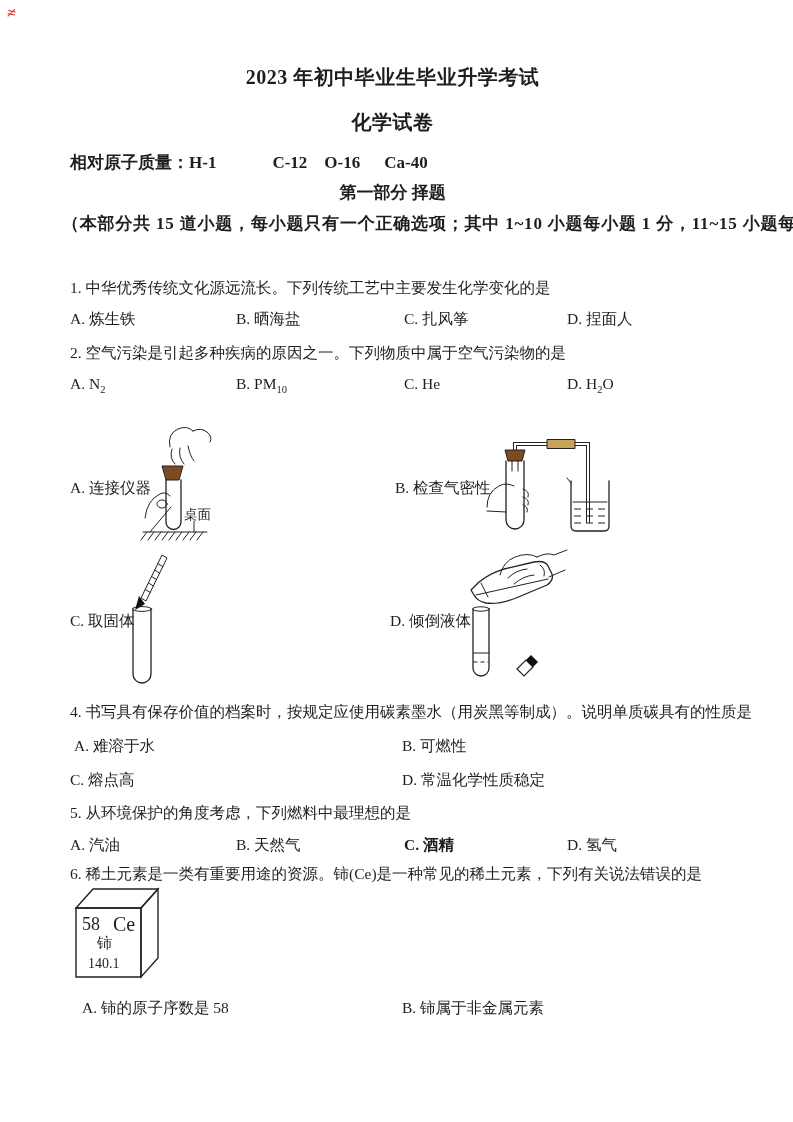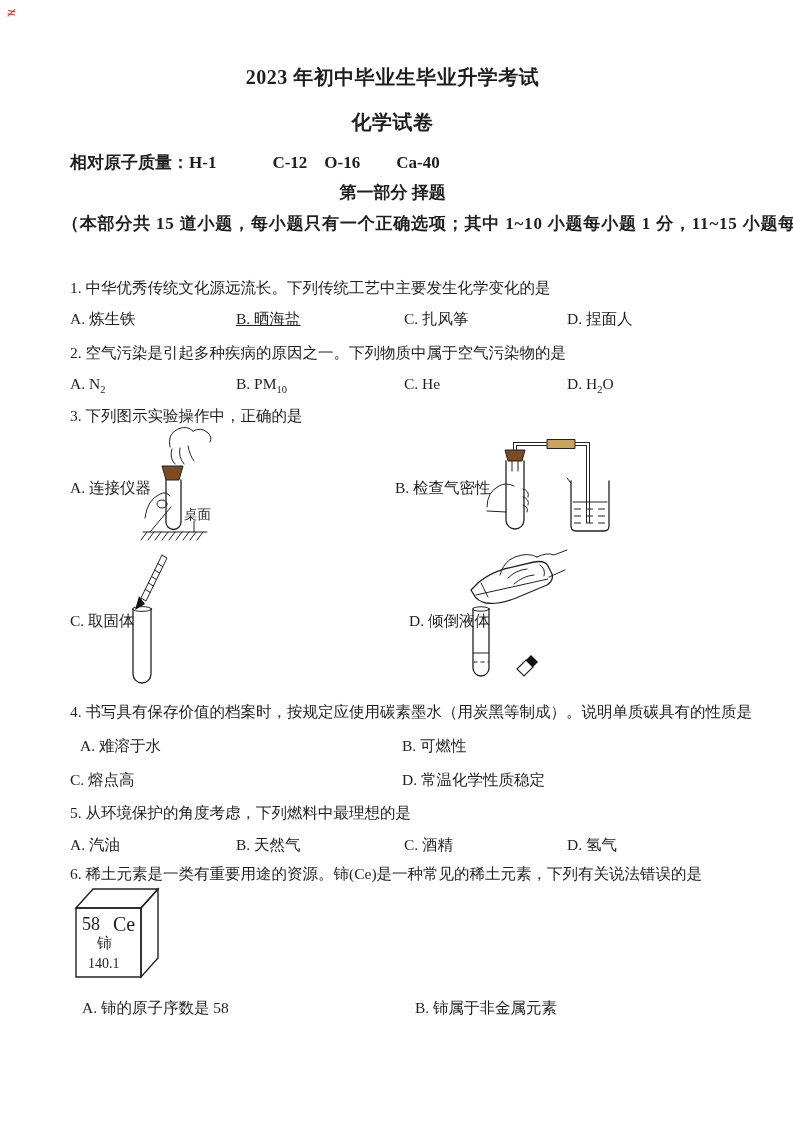--- a/index.html
+++ b/index.html
@@ -23,44 +23,43 @@
 <body>
 
 <div class="page">
 
   <div class="abs wm" style="left:7px;top:4px;color:#e03a2f;">≠</div>
 
   <div class="abs ctr h1" style="top:64px;">2023 年初中毕业生毕业升学考试</div>
   <div class="abs ctr h1" style="top:109px;">化学试卷</div>
 
   <div class="abs h2" style="left:70px;top:151px;">
-    <span>相对原子质量：</span><span class="mass-val">H-1</span><span class="mass-val" style="margin-left:56px;">C-12</span><span class="mass-val" style="margin-left:17px;">O-16</span><span class="mass-val" style="margin-left:36px;">Ca-40</span>
+    <span>相对原子质量：</span><span class="mass-val">H-1</span><span class="mass-val" style="margin-left:56px;">C-12</span><span class="mass-val" style="margin-left:17px;">O-16</span><span class="mass-val" style="margin-left:24px;">Ca-40</span>
   </div>
 
   <div class="abs ctr h2" style="top:181px;">第一部分 择题</div>
   <div class="abs note" style="left:62px;top:212px;">（本部分共 15 道小题，每小题只有一个正确选项；其中 1~10 小题每小题 1 分，11~15 小题每</div>
 
   <div class="abs t" style="left:70px;top:278px;">1. 中华优秀传统文化源远流长。下列传统工艺中主要发生化学变化的是</div>
   <div class="abs t" style="left:70px;top:309px;">A. 炼生铁</div>
-  <div class="abs t" style="left:236px;top:309px;text-decoration:underline;">B. 晒海盐</div>
+  <div class="abs t" style="left:236px;top:309px;">B. 晒海盐</div>
   <div class="abs t" style="left:404px;top:309px;">C. 扎风筝</div>
   <div class="abs t" style="left:567px;top:309px;">D. 捏面人</div>
 
   <div class="abs t" style="left:70px;top:343px;">2. 空气污染是引起多种疾病的原因之一。下列物质中属于空气污染物的是</div>
   <div class="abs t" style="left:70px;top:374px;"><span>A. N</span><sub>2</sub><span></span></div>
   <div class="abs t" style="left:236px;top:374px;"><span>B. PM</span><sub>10</sub><span></span></div>
   <div class="abs t" style="left:404px;top:374px;"><span>C. He</span><sub></sub><span></span></div>
   <div class="abs t" style="left:567px;top:374px;"><span>D. H</span><sub>2</sub><span>O</span></div>
 
-  <div class="abs t" style="left:70px;top:406px;">3. 下列图示实验操作中，正确的是</div>
 
   <div class="abs t" style="left:70px;top:478px;">A. 连接仪器</div>
   <div class="abs t" style="left:395px;top:478px;">B. 检查气密性</div>
   <div class="abs t" style="left:70px;top:611px;">C. 取固体</div>
-  <div class="abs t" style="left:409px;top:611px;">D. 倾倒液体</div>
+  <div class="abs t" style="left:390px;top:611px;">D. 倾倒液体</div>
 
   <svg style="left:118px;top:426px;" width="130" height="140" viewBox="118 426 130 140">
     <g class="thin">
       <path d="M170 447 Q167 434 178 429 Q187 425 193 431"></path>
       <path d="M172 449 Q169 458 175 464"></path>
       <path d="M180 448 Q178 457 184 464"></path>
       <path d="M188 446 Q190 456 194 461"></path>
       <path d="M193 431 Q201 427 207 432"></path>
       <path d="M207 432 Q213 437 210 442"></path>
     </g>
@@ -147,39 +146,39 @@
       <path d="M549 577 L565 570"></path>
       <path d="M540 565 Q546 569 544 576"></path>
     </g>
     <g>
       <polygon points="517,669 526,660 533,667 524,676" fill="#ffffff" stroke="#222" stroke-width="1.2"></polygon>
       <polygon points="526,660 531,655 538,662 533,667" fill="#111"></polygon>
     </g>
   </svg>
 
   <div class="abs t" style="left:70px;top:702px;">4. 书写具有保存价值的档案时，按规定应使用碳素墨水（用炭黑等制成）。说明单质碳具有的性质是</div>
-  <div class="abs t" style="left:80px;top:736px;font-family:Liberation Serif, serif;">A. 难溶于水</div>
+  <div class="abs t" style="left:74px;top:736px;font-family:Liberation Serif, serif;">A. 难溶于水</div>
   <div class="abs t" style="left:402px;top:736px;">B. 可燃性</div>
   <div class="abs t" style="left:70px;top:770px;">C. 熔点高</div>
   <div class="abs t" style="left:402px;top:770px;">D. 常温化学性质稳定</div>
 
   <div class="abs t" style="left:70px;top:803px;">5. 从环境保护的角度考虑，下列燃料中最理想的是</div>
   <div class="abs t" style="left:70px;top:835px;">A. 汽油</div>
   <div class="abs t" style="left:236px;top:835px;">B. 天然气</div>
-  <div class="abs t" style="left:404px;top:835px;">C. 酒精</div>
+  <div class="abs t" style="left:404px;top:835px;font-weight:bold;">C. 酒精</div>
   <div class="abs t" style="left:567px;top:835px;">D. 氢气</div>
 
   <div class="abs t" style="left:70px;top:864px;">6. 稀土元素是一类有重要用途的资源。铈(Ce)是一种常见的稀土元素，下列有关说法错误的是</div>
 
   <svg style="left:66px;top:883px;" width="105" height="102" viewBox="66 883 105 102">
     <rect x="76" y="908" width="65" height="69" fill="none" stroke="#222" stroke-width="1.4"></rect>
     <polygon points="76,908 93,889 158,889 141,908" fill="none" stroke="#222" stroke-width="1.4"></polygon>
     <polygon points="141,908 158,889 158,958 141,977" fill="none" stroke="#222" stroke-width="1.4"></polygon>
   </svg>
   <div class="abs" style="left:82px;top:914px;font-size:18px;">58</div>
   <div class="abs" style="left:113px;top:913px;font-size:20px;">Ce</div>
   <div class="abs" style="left:97px;top:934px;font-size:15px;">铈</div>
   <div class="abs" style="left:88px;top:956px;font-size:14px;">140.1</div>
 
   <div class="abs t" style="left:70px;top:998px;margin-left:12px;">A. 铈的原子序数是 58</div>
-  <div class="abs t" style="left:402px;top:998px;margin-left:13px;">B. 铈属于非金属元素</div>
+  <div class="abs t" style="left:402px;top:998px;">B. 铈属于非金属元素</div>
 
 </div>
 
 </body></html>

